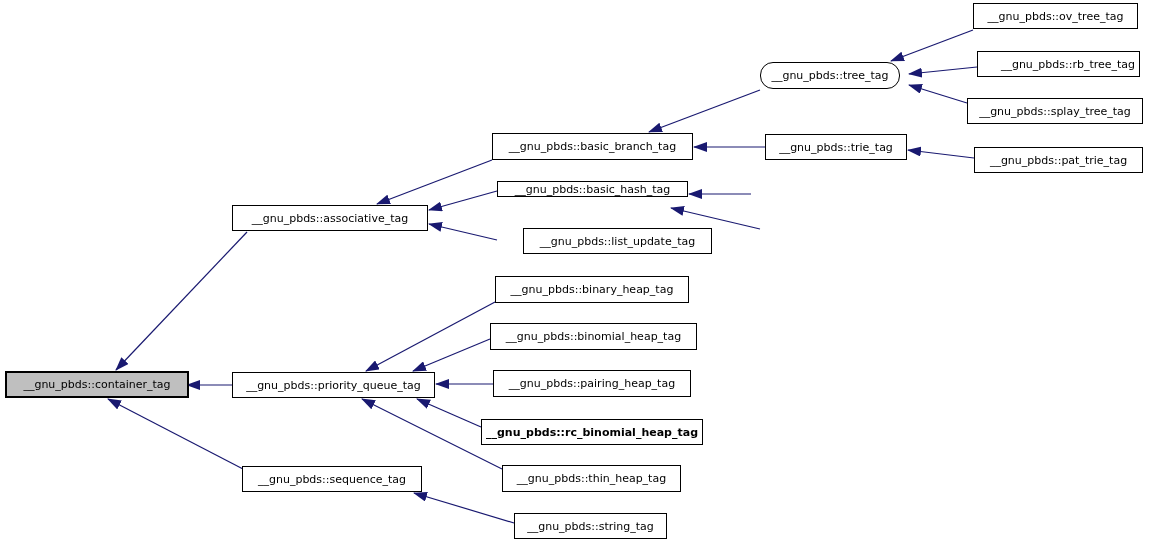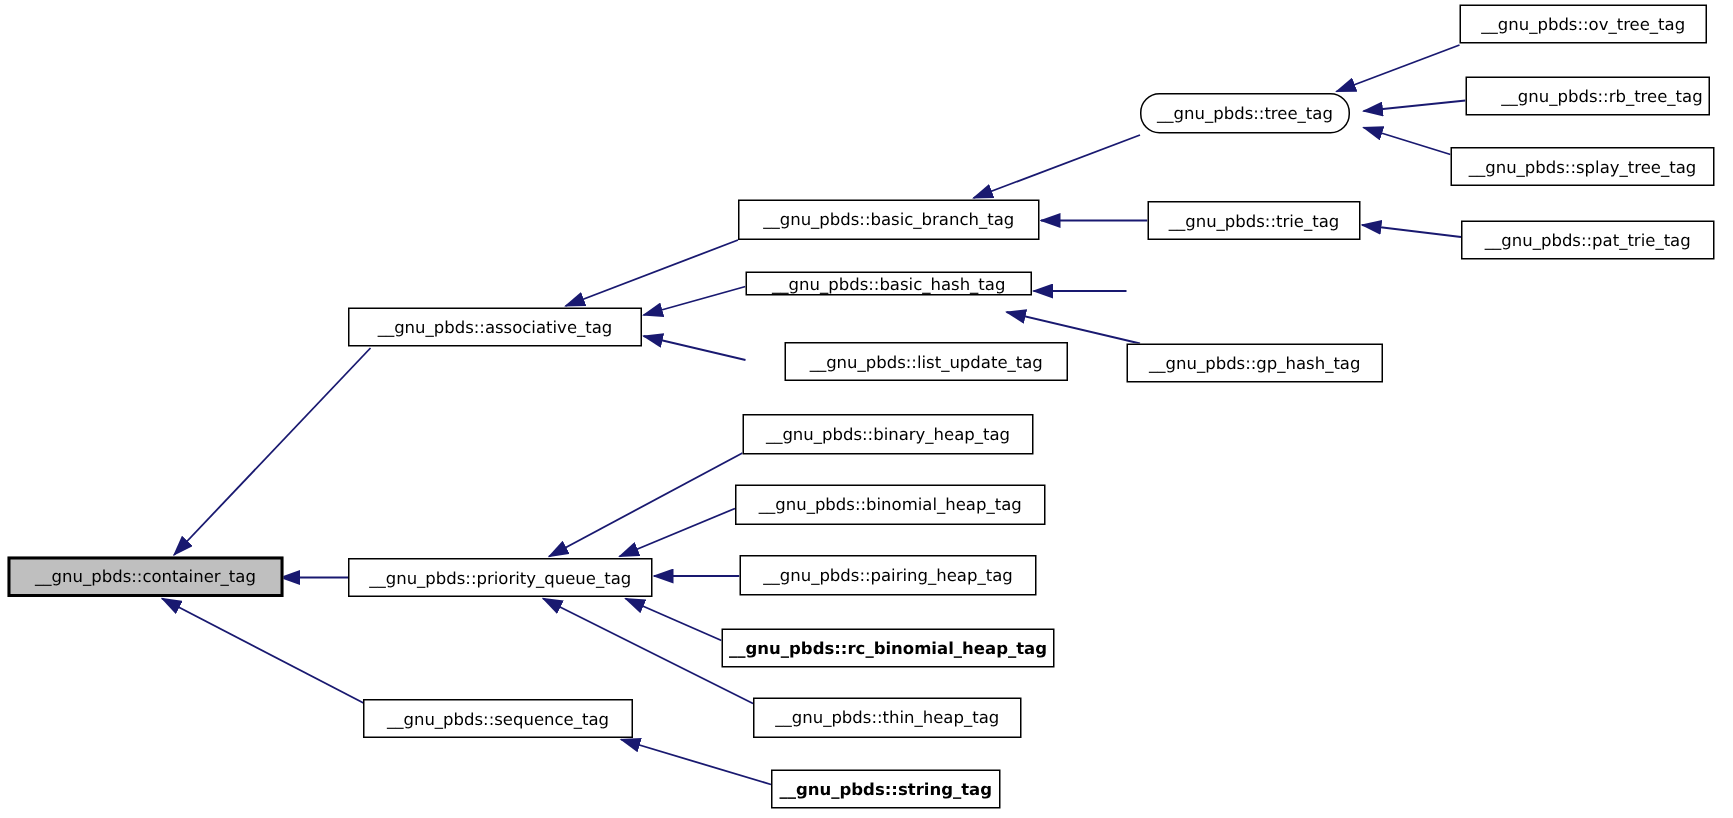--- a/index.html
+++ b/index.html
@@ -72,21 +72,20 @@
     <div class="node" style="left: 232px; top: 372px; width: 203px; height: 26px;">__gnu_pbds::priority_queue_tag</div>
     <div class="node" style="left: 242px; top: 466px; width: 180px; height: 26px;">__gnu_pbds::sequence_tag</div>
     <div class="node" style="left: 492px; top: 133px; width: 201px; height: 27px;">__gnu_pbds::basic_branch_tag</div>
     <div class="node" style="left: 497px; top: 181px; width: 191px; height: 16px;">__gnu_pbds::basic_hash_tag</div>
     <div class="node" style="left: 497px; top: 228px; width: 189px; height: 26px; margin-left: 26px;">__gnu_pbds::list_update_tag</div>
     <div class="node" style="left: 495px; top: 276px; width: 194px; height: 27px;">__gnu_pbds::binary_heap_tag</div>
     <div class="node" style="left: 490px; top: 323px; width: 207px; height: 27px;">__gnu_pbds::binomial_heap_tag</div>
     <div class="node" style="left: 493px; top: 370px; width: 198px; height: 27px;">__gnu_pbds::pairing_heap_tag</div>
     <div class="node" style="left: 481px; top: 419px; width: 222px; height: 26px; font-weight: bold;">__gnu_pbds::rc_binomial_heap_tag</div>
     <div class="node" style="left: 502px; top: 465px; width: 179px; height: 27px;">__gnu_pbds::thin_heap_tag</div>
-    <div class="node" style="left: 514px; top: 513px; width: 153px; height: 26px; font-weight: bold;">__gnu_pbds::string_tag</div>
+    <div class="node" style="left: 514px; top: 513px; width: 153px; height: 26px;">__gnu_pbds::string_tag</div>
     <div class="node" style="left: 760px; top: 62px; width: 140px; height: 27px; border-radius: 13px;">__gnu_pbds::tree_tag</div>
     <div class="node" style="left: 765px; top: 134px; width: 142px; height: 26px;">__gnu_pbds::trie_tag</div>
-    <div class="node" style="left: 751px; top: 229px; width: 171px; height: 26px;">__gnu_pbds::gp_hash_tag</div>
     <div class="node" style="left: 973px; top: 3px; width: 165px; height: 26px;">__gnu_pbds::ov_tree_tag</div>
     <div class="node" style="left: 977px; top: 51px; width: 163px; height: 26px; padding-left: 19px;">__gnu_pbds::rb_tree_tag</div>
     <div class="node" style="left: 967px; top: 98px; width: 176px; height: 26px;">__gnu_pbds::splay_tree_tag</div>
     <div class="node" style="left: 974px; top: 147px; width: 169px; height: 26px;">__gnu_pbds::pat_trie_tag</div>
   </div>
 
 </body></html>

